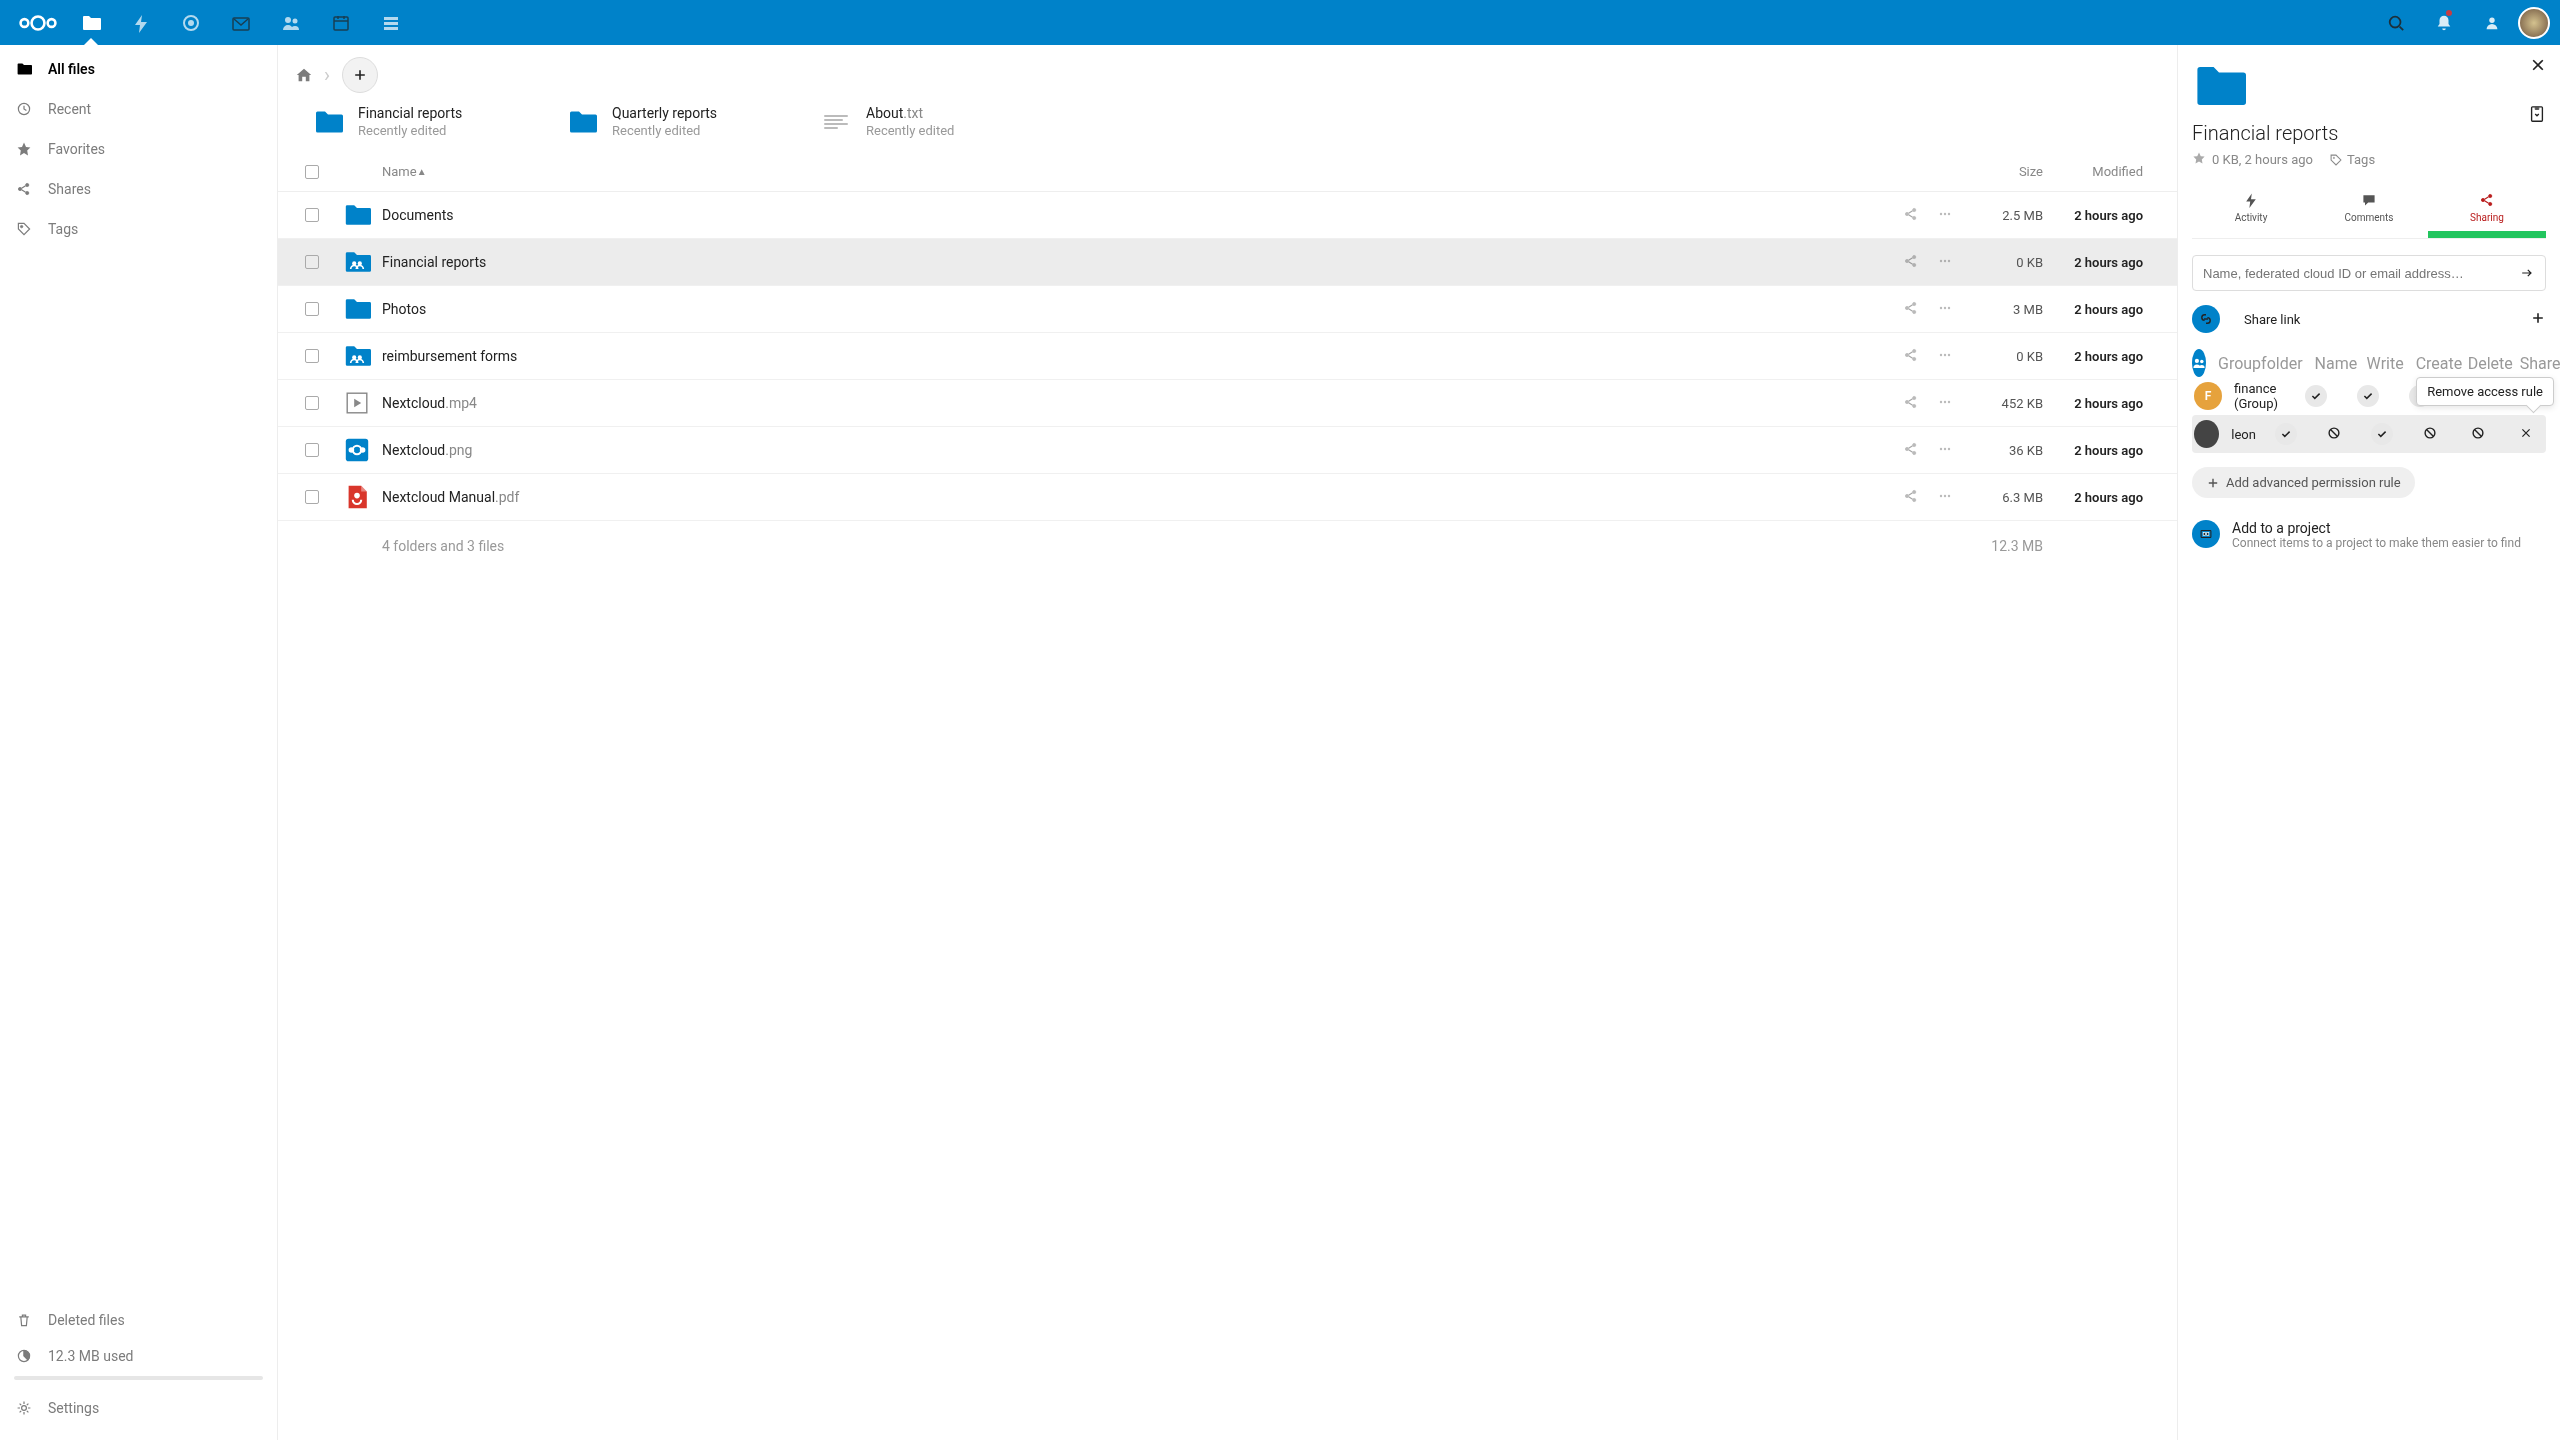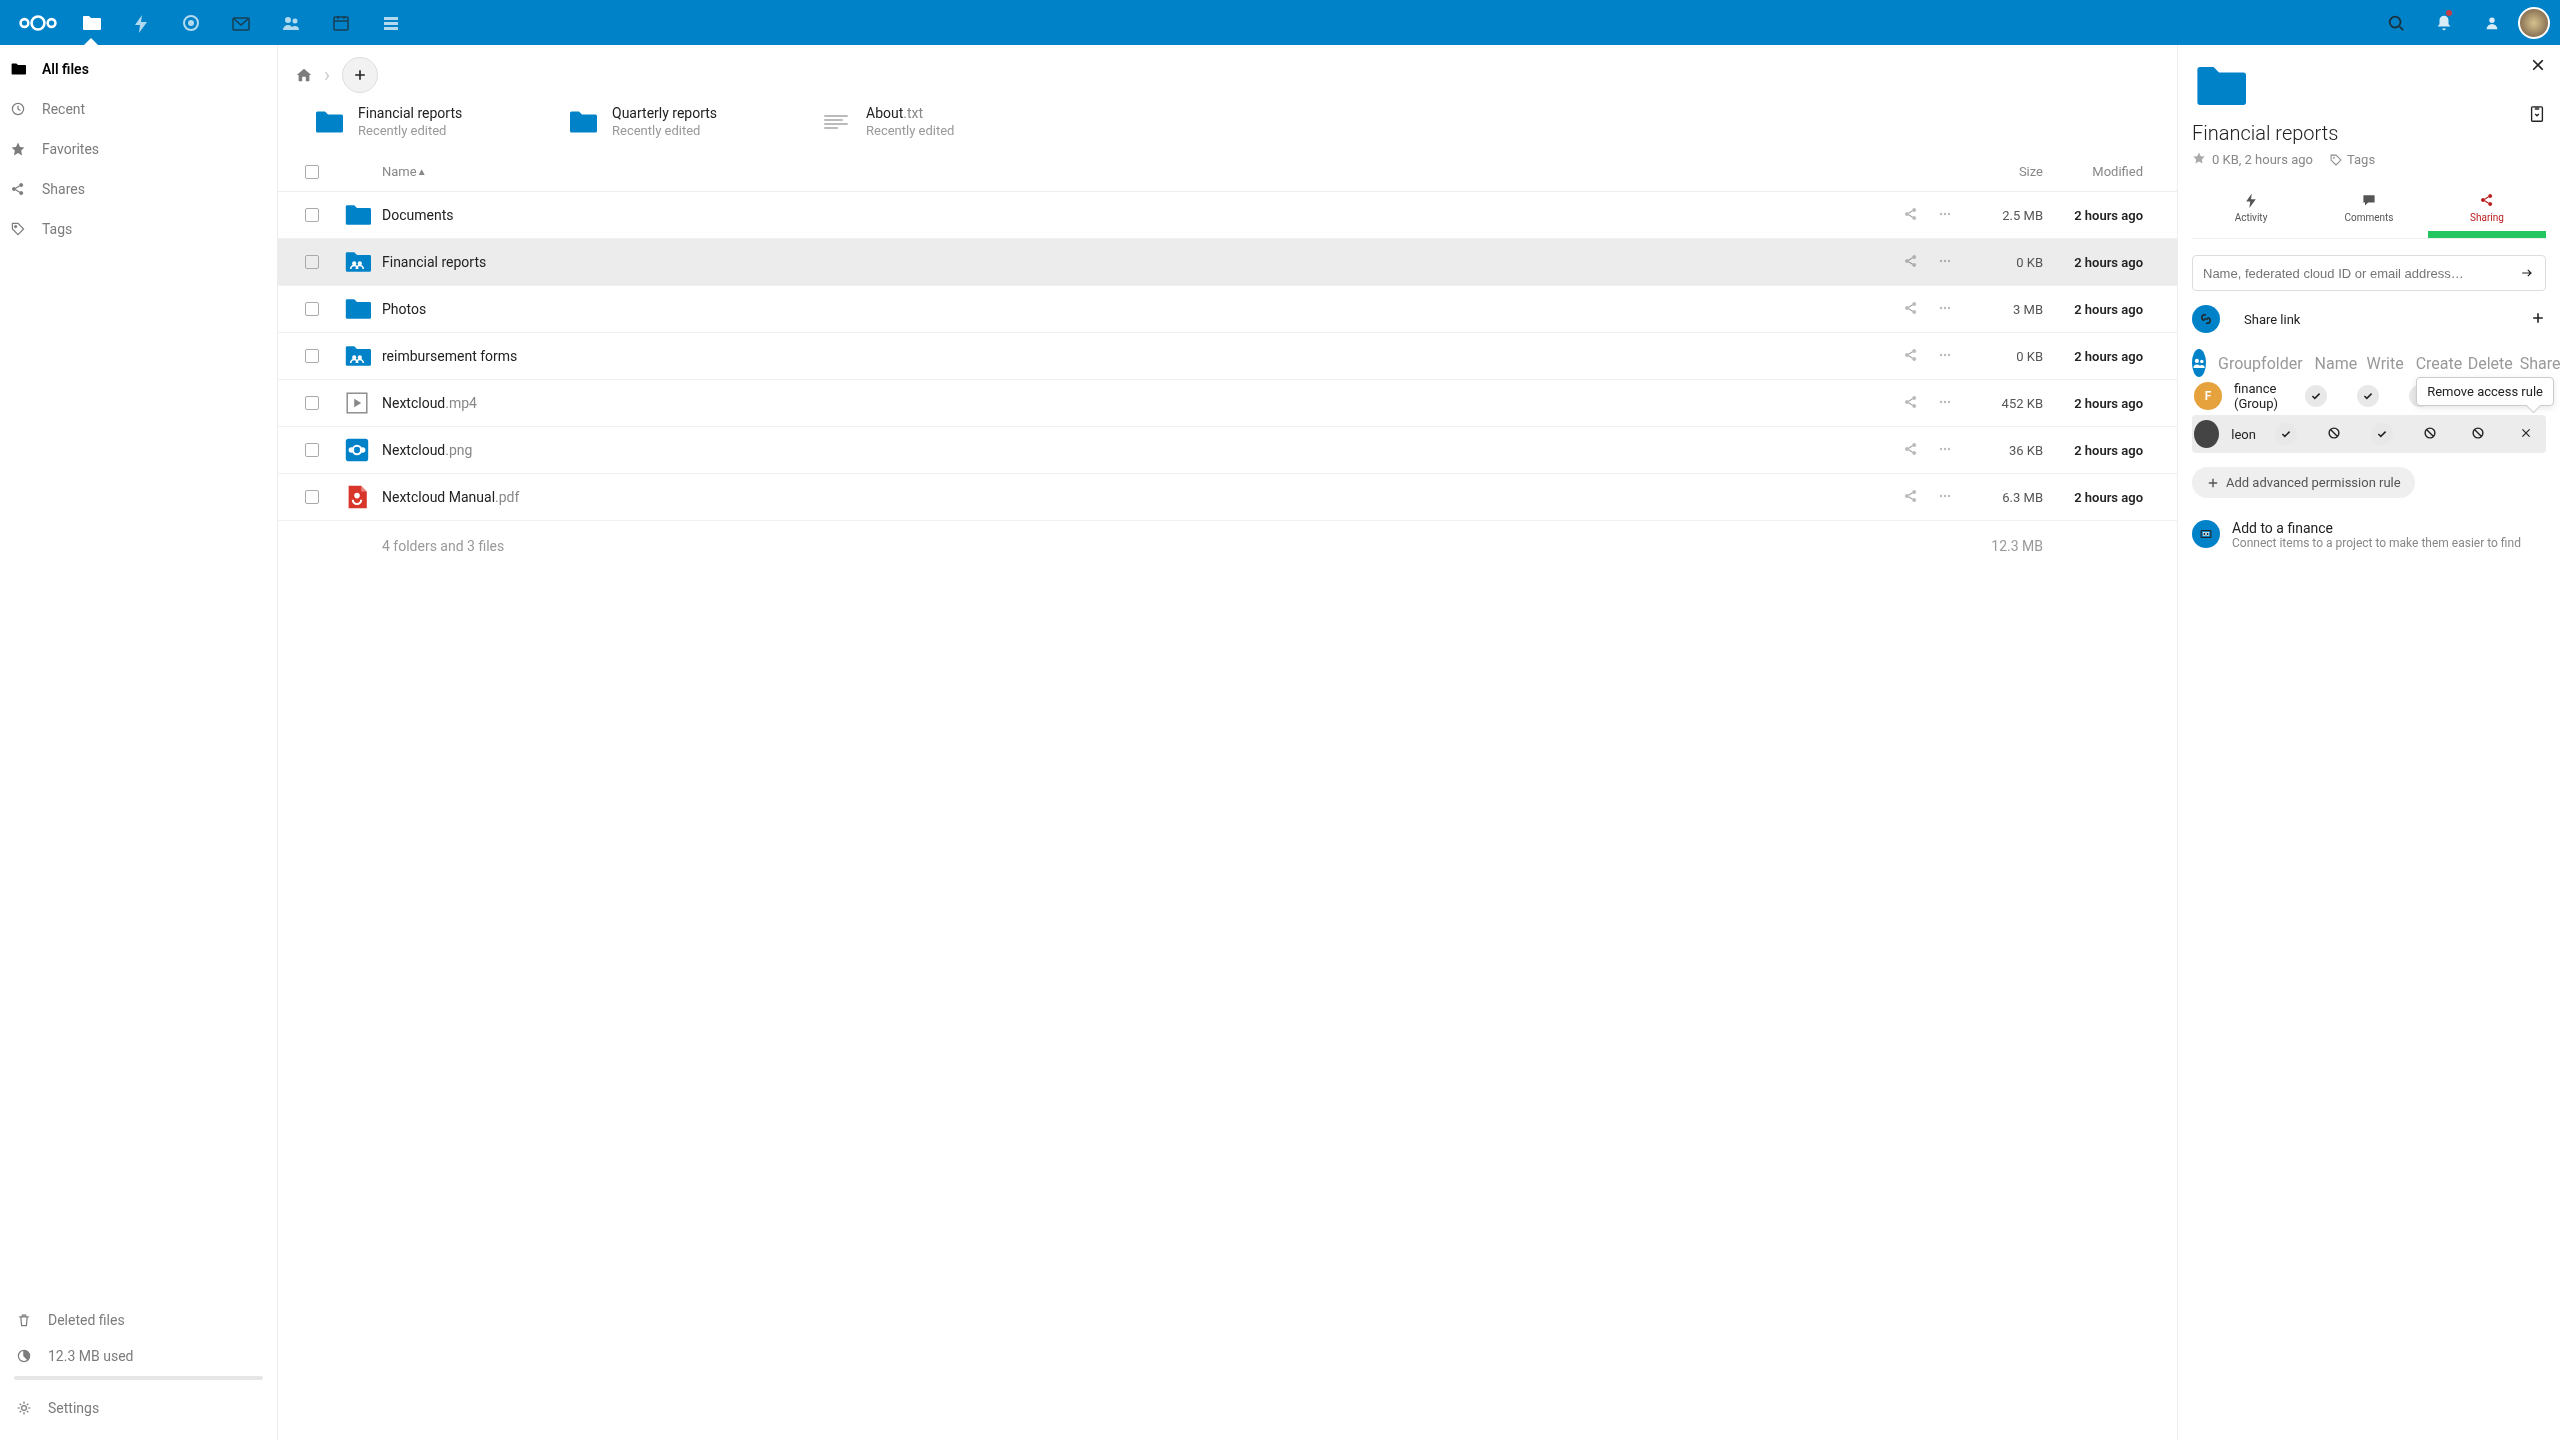--- a/index.html
+++ b/index.html
@@ -20,21 +20,21 @@
     .avatar-img { width: 32px; height: 32px; border-radius: 50%; background: radial-gradient(circle, #d4c28f 0%, #8b7355 70%); border: 2px solid #fff; cursor: pointer; }
     .notif-dot { position: relative; }
     .notif-dot::after { content: ''; position: absolute; top: 10px; right: 14px; width: 6px; height: 6px; background: #e9322d; border-radius: 50%; }
 
     
     .main { display: flex; height: calc(100vh - 45px); }
     
     
     .sidebar { width: 278px; border-right: 1px solid #ededed; display: flex; flex-direction: column; }
     .nav-list { flex: 1; padding-top: 4px; }
-    .nav-item { display: flex; align-items: center; height: 40px; padding: 0 8px; cursor: pointer; color: #7c7c7c; }
+    .nav-item { display: flex; align-items: center; height: 40px; padding: 0 14px; cursor: pointer; color: #7c7c7c; }
     .nav-item.active { color: #000; font-weight: 600; }
     .nav-item .nav-icn { width: 20px; height: 20px; margin-right: 14px; display: flex; align-items: center; justify-content: center; }
     .nav-item svg { width: 16px; height: 16px; fill: currentColor; }
     .nav-item.active svg { fill: #000; }
     .sidebar-footer { padding: 8px 14px 14px; }
     .sf-item { display: flex; align-items: center; height: 36px; color: #7c7c7c; cursor: pointer; }
     .sf-item .nav-icn { width: 20px; height: 20px; margin-right: 14px; display: flex; align-items: center; justify-content: center; }
     .sf-item svg { width: 16px; height: 16px; fill: #7c7c7c; }
     .quota-bar { width: 100%; height: 4px; background: #e6e6e6; border-radius: 2px; margin-top: 2px; margin-bottom: 10px; }
 
@@ -772,18 +772,18 @@
       <span>Add advanced permission rule</span>
     </div>
 
     <div class="project-row">
       <div class="round-icon" style="background:#0082c9">
           <svg viewBox="0 0 20 20" stroke="#fff" fill="#fff">
             <use href="#i-project"></use>
           </svg>
         </div>
       <div class="project-text">
-        <div class="pt-title">Add to a finance</div>
+        <div class="pt-title">Add to a project</div>
         <div class="pt-sub">Connect items to a project to make them easier to find</div>
       </div>
     </div>
   </div>
 </div>
 
 </body></html>

